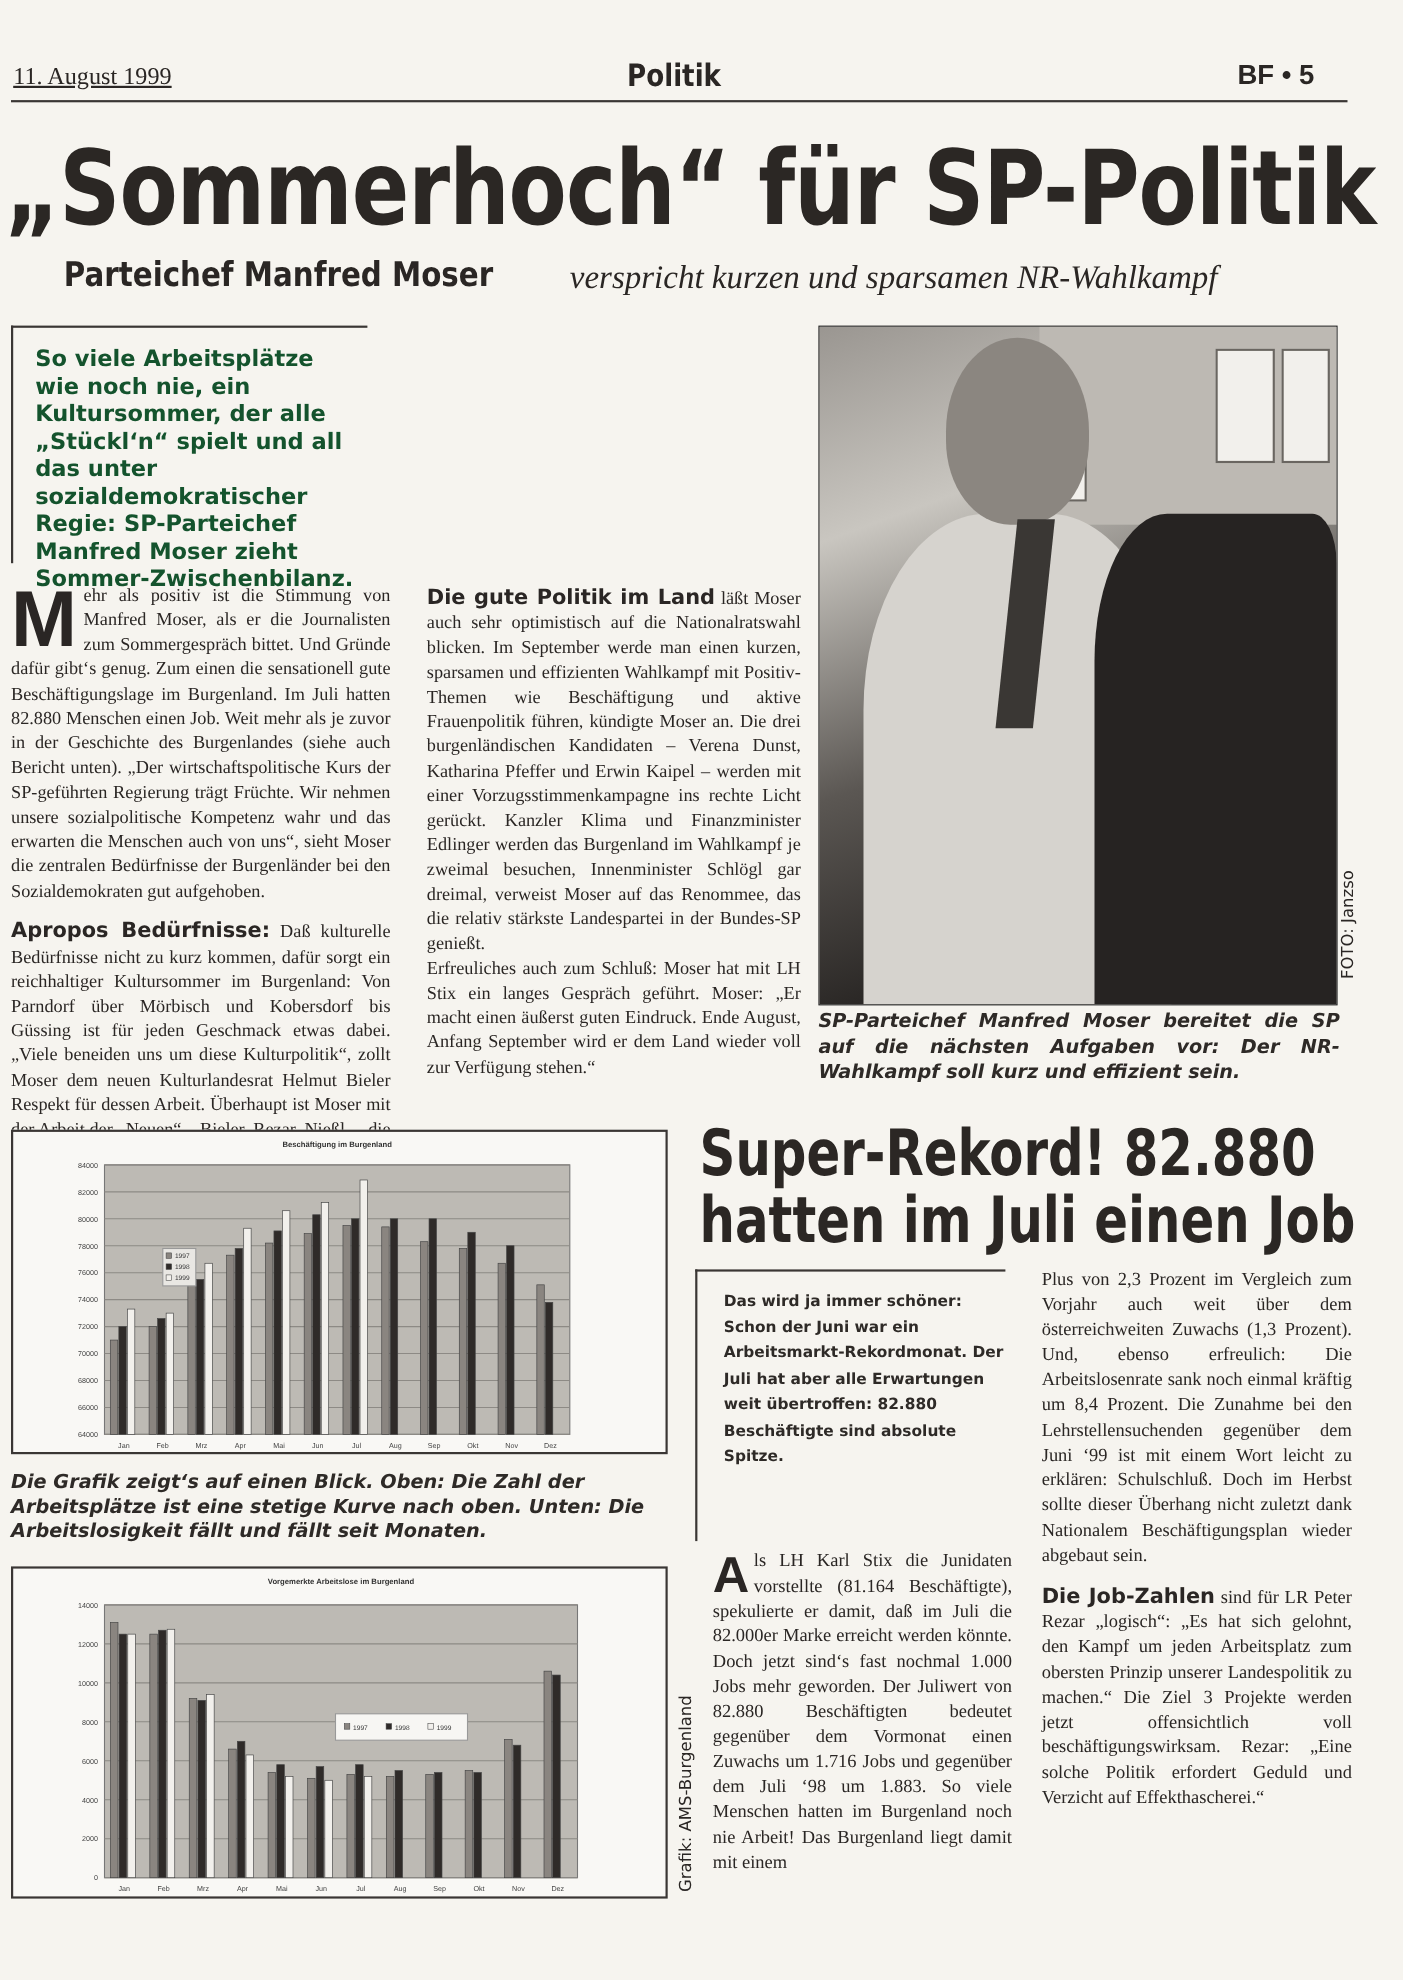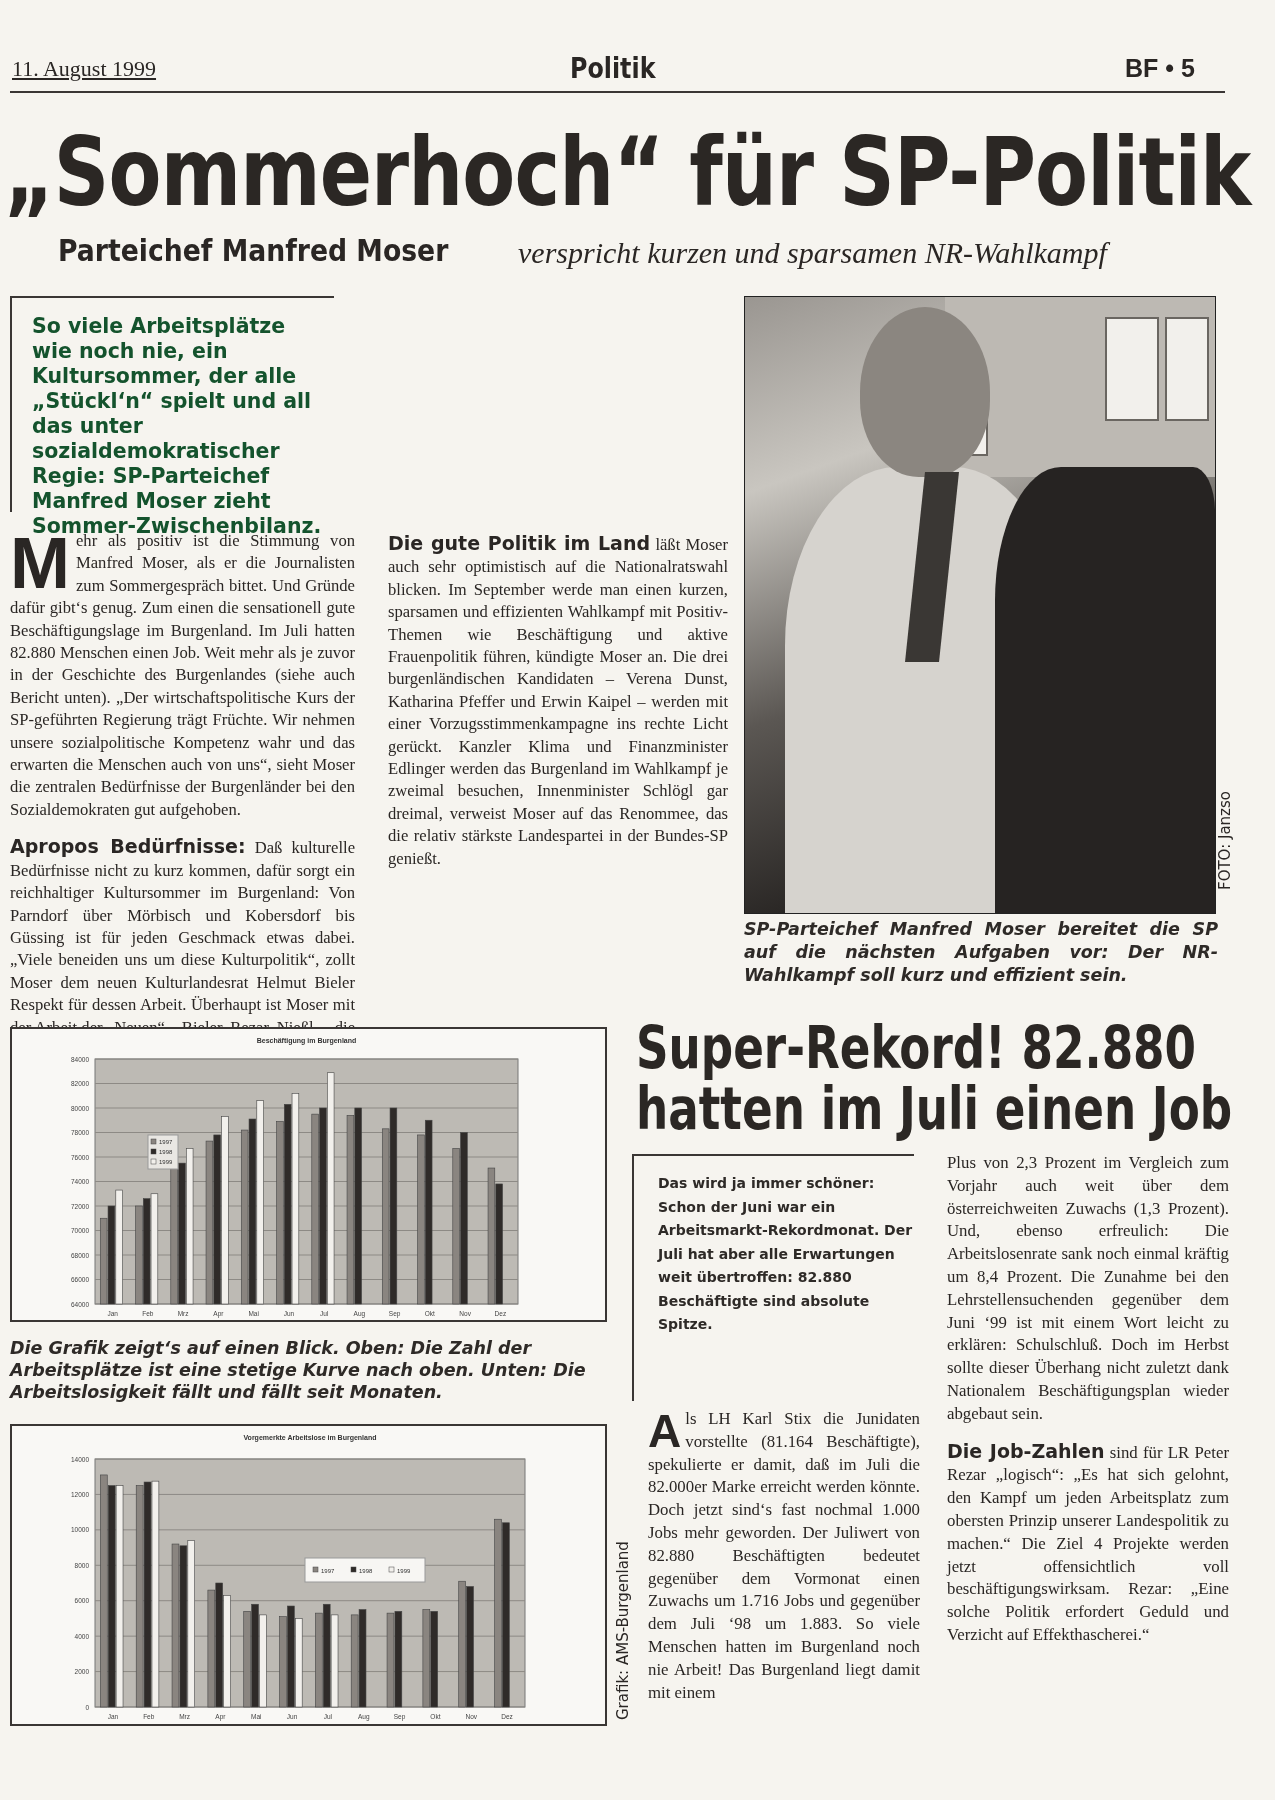--- a/index.html
+++ b/index.html
@@ -77,20 +77,21 @@
 <div class="abs sans" id="teaser-text">So viele Arbeitsplätze wie noch nie, ein Kultursommer, der alle „Stückl‘n“ spielt und all das unter sozialdemokratischer Regie: SP-Parteichef Manfred Moser zieht Sommer-Zwischenbilanz.</div>
 
 <div class="abs col lib" id="col1">
   <p><span class="dropcap">M</span><span>ehr als positiv ist die Stimmung von Manfred Moser, als er die Journalisten zum Sommergespräch bittet. Und Gründe dafür gibt‘s genug. Zum einen die sensationell gute Beschäftigungslage im Burgenland. Im Juli hatten 82.880 Menschen einen Job. Weit mehr als je zuvor in der Geschichte des Burgenlandes (siehe auch Bericht unten). „Der wirtschaftspolitische Kurs der SP-geführten Regierung trägt Früchte. Wir nehmen unsere sozialpolitische Kompetenz wahr und das erwarten die Menschen auch von uns“, sieht Moser die zentralen Bedürfnisse der Burgenländer bei den Sozialdemokraten gut aufgehoben.</span></p>
   <p style="margin-top:14px"><span class="runin">Apropos Bedürfnisse:</span><span> Daß kulturelle Bedürfnisse nicht zu kurz kommen, dafür sorgt ein reichhaltiger Kultursommer im Burgenland: Von Parndorf über Mörbisch und Kobersdorf bis Güssing ist für jeden Geschmack etwas dabei. „Viele beneiden uns um diese Kulturpolitik“, zollt Moser dem neuen Kulturlandesrat Helmut Bieler Respekt für dessen Arbeit. Überhaupt ist Moser mit der Arbeit der „Neuen“ – Bieler, Rezar, Nießl –, die er in Spitzenpositionen gebracht hat, sehr zufrieden.</span></p>
 </div>
 
 <div class="abs col lib" id="col2" style="top:296px;">
   <div style="height:0;overflow:hidden"></div>
   <p style="margin-top:236px"><span class="runin">Die gute Politik im Land</span><span> läßt Moser auch sehr optimistisch auf die Nationalratswahl blicken. Im September werde man einen kurzen, sparsamen und effizienten Wahlkampf mit Positiv-Themen wie Beschäftigung und aktive Frauenpolitik führen, kündigte Moser an. Die drei burgenländischen Kandidaten – Verena Dunst, Katharina Pfeffer und Erwin Kaipel – werden mit einer Vorzugsstimmenkampagne ins rechte Licht gerückt. Kanzler Klima und Finanzminister Edlinger werden das Burgenland im Wahlkampf je zweimal besuchen, Innenminister Schlögl gar dreimal, verweist Moser auf das Renommee, das die relativ stärkste Landespartei in der Bundes-SP genießt.</span></p>
+  <p>Erfreuliches auch zum Schluß: Moser hat mit LH Stix ein langes Gespräch geführt. Moser: „Er macht einen äußerst guten Eindruck. Ende August, Anfang September wird er dem Land wieder voll zur Verfügung stehen.“</p>
 </div>
 
 <div class="abs" id="photo">
   <div class="house"></div>
   <div class="win" style="left:360px;top:20px;width:50px;height:100px;"></div>
   <div class="win" style="left:420px;top:20px;width:40px;height:100px;"></div>
   <div class="win" style="left:205px;top:95px;width:34px;height:60px;"></div>
   <div class="shirt"></div>
   <div class="head"></div>
   <div class="tie"></div>
@@ -261,14 +262,14 @@
   <div>hatten im Juli einen Job</div>
 </div>
 <div class="abs" id="story2-box"></div>
 <div class="abs sans" id="story2-teaser">Das wird ja immer schöner: Schon der Juni war ein Arbeitsmarkt-Rekordmonat. Der Juli hat aber alle Erwartungen weit übertroffen: 82.880 Beschäftigte sind absolute Spitze.</div>
 
 <div class="abs col lib" id="story2-col1">
   <p><span class="dropcap">A</span><span>ls LH Karl Stix die Junidaten vorstellte (81.164 Beschäftigte), spekulierte er damit, daß im Juli die 82.000er Marke erreicht werden könnte. Doch jetzt sind‘s fast nochmal 1.000 Jobs mehr geworden. Der Juliwert von 82.880 Beschäftigten bedeutet gegenüber dem Vormonat einen Zuwachs um 1.716 Jobs und gegenüber dem Juli ‘98 um 1.883. So viele Menschen hatten im Burgenland noch nie Arbeit! Das Burgenland liegt damit mit einem</span></p>
 </div>
 <div class="abs col lib" id="story2-col2">
   <p>Plus von 2,3 Prozent im Vergleich zum Vorjahr auch weit über dem österreichweiten Zuwachs (1,3 Prozent). Und, ebenso erfreulich: Die Arbeitslosenrate sank noch einmal kräftig um 8,4 Prozent. Die Zunahme bei den Lehrstellensuchenden gegenüber dem Juni ‘99 ist mit einem Wort leicht zu erklären: Schulschluß. Doch im Herbst sollte dieser Überhang nicht zuletzt dank Nationalem Beschäftigungsplan wieder abgebaut sein.</p>
-  <p style="margin-top:14px"><span class="runin">Die Job-Zahlen</span><span> sind für LR Peter Rezar „logisch“: „Es hat sich gelohnt, den Kampf um jeden Arbeitsplatz zum obersten Prinzip unserer Landespolitik zu machen.“ Die Ziel 4 Projekte werden jetzt offensichtlich voll beschäftigungswirksam. Rezar: „Eine solche Politik erfordert Geduld und Verzicht auf Effekthascherei.“</span></p>
+  <p style="margin-top:14px"><span class="runin">Die Job-Zahlen</span><span> sind für LR Peter Rezar „logisch“: „Es hat sich gelohnt, den Kampf um jeden Arbeitsplatz zum obersten Prinzip unserer Landespolitik zu machen.“ Die Ziel 3 Projekte werden jetzt offensichtlich voll beschäftigungswirksam. Rezar: „Eine solche Politik erfordert Geduld und Verzicht auf Effekthascherei.“</span></p>
 </div>
 
 </body></html>

